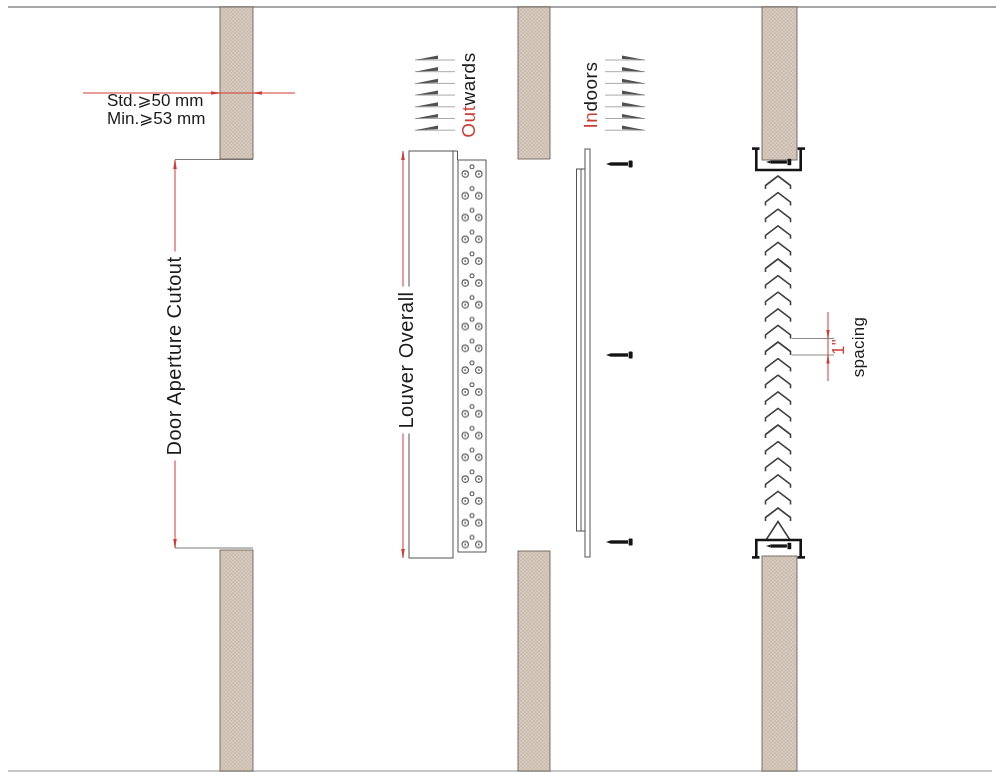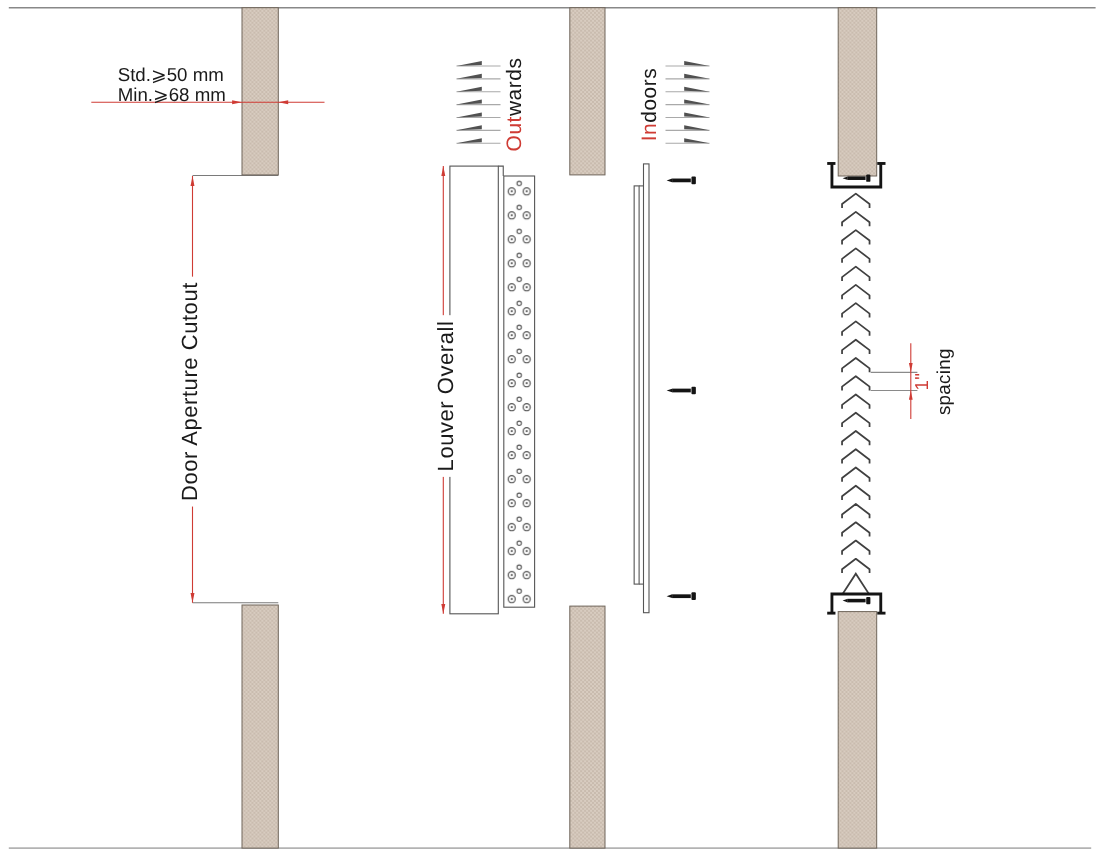--- a/index.html
+++ b/index.html
@@ -5,21 +5,21 @@
   html,body{margin:0;padding:0;background:#fff;}
   .canvas{
     position:relative;
     width:1000px;height:780px;
     background:#ffffff;
     overflow:hidden;
     font-family:"Liberation Sans","DejaVu Sans",sans-serif;
     color:#1a1a1a;
   }
   .canvas svg{position:absolute;left:0;top:0;}
-  .lbl{position:absolute;white-space:nowrap;line-height:1.05;}
+  .lbl{position:absolute;white-space:nowrap;line-height:1.05;margin-top:32px;}
   .vlabel{
     position:absolute;white-space:nowrap;
     transform:translate(-50%,-50%) rotate(-90deg);
   }
   .whitebg{background:#ffffff;padding:0 5px;}
   .t17{font-size:17px;}
   .t19{font-size:19px;letter-spacing:0.5px;}
   .t20{font-size:20px;letter-spacing:0.5px;}
   .red{color:#cf3b34;}
   .spacing-block{text-align:center;line-height:20px;font-size:17px;letter-spacing:0.3px;}
@@ -185,21 +185,21 @@
         <line x1="791.5" y1="355" x2="834" y2="355" stroke="#8a8a8a" stroke-width="1"></line>
         <line x1="828" y1="312" x2="828" y2="381" stroke="#cf3b34" stroke-width="1"></line>
         <polygon points="828,338.5 826.3,330 829.7,330" fill="#cf3b34"></polygon>
         <polygon points="828,355 826.3,363.5 829.7,363.5" fill="#cf3b34"></polygon>
       </g>
     </g>
   </svg>
 
   <div class="lbl t17" style="left:107px;top:60px;">
     <div>Std.⩾50 mm</div>
-    <div>Min.⩾68 mm</div>
+    <div>Min.⩾53 mm</div>
   </div>
 
   <div class="vlabel t20 whitebg" style="left:174px;top:356px;">Door Aperture Cutout</div>
 
   <div class="vlabel t20 whitebg" style="left:406px;top:360px;">Louver Overall</div>
 
   <div class="vlabel t19" style="left:469px;top:95px;">
     <span class="red">Out</span><span>wards</span>
   </div>
 

